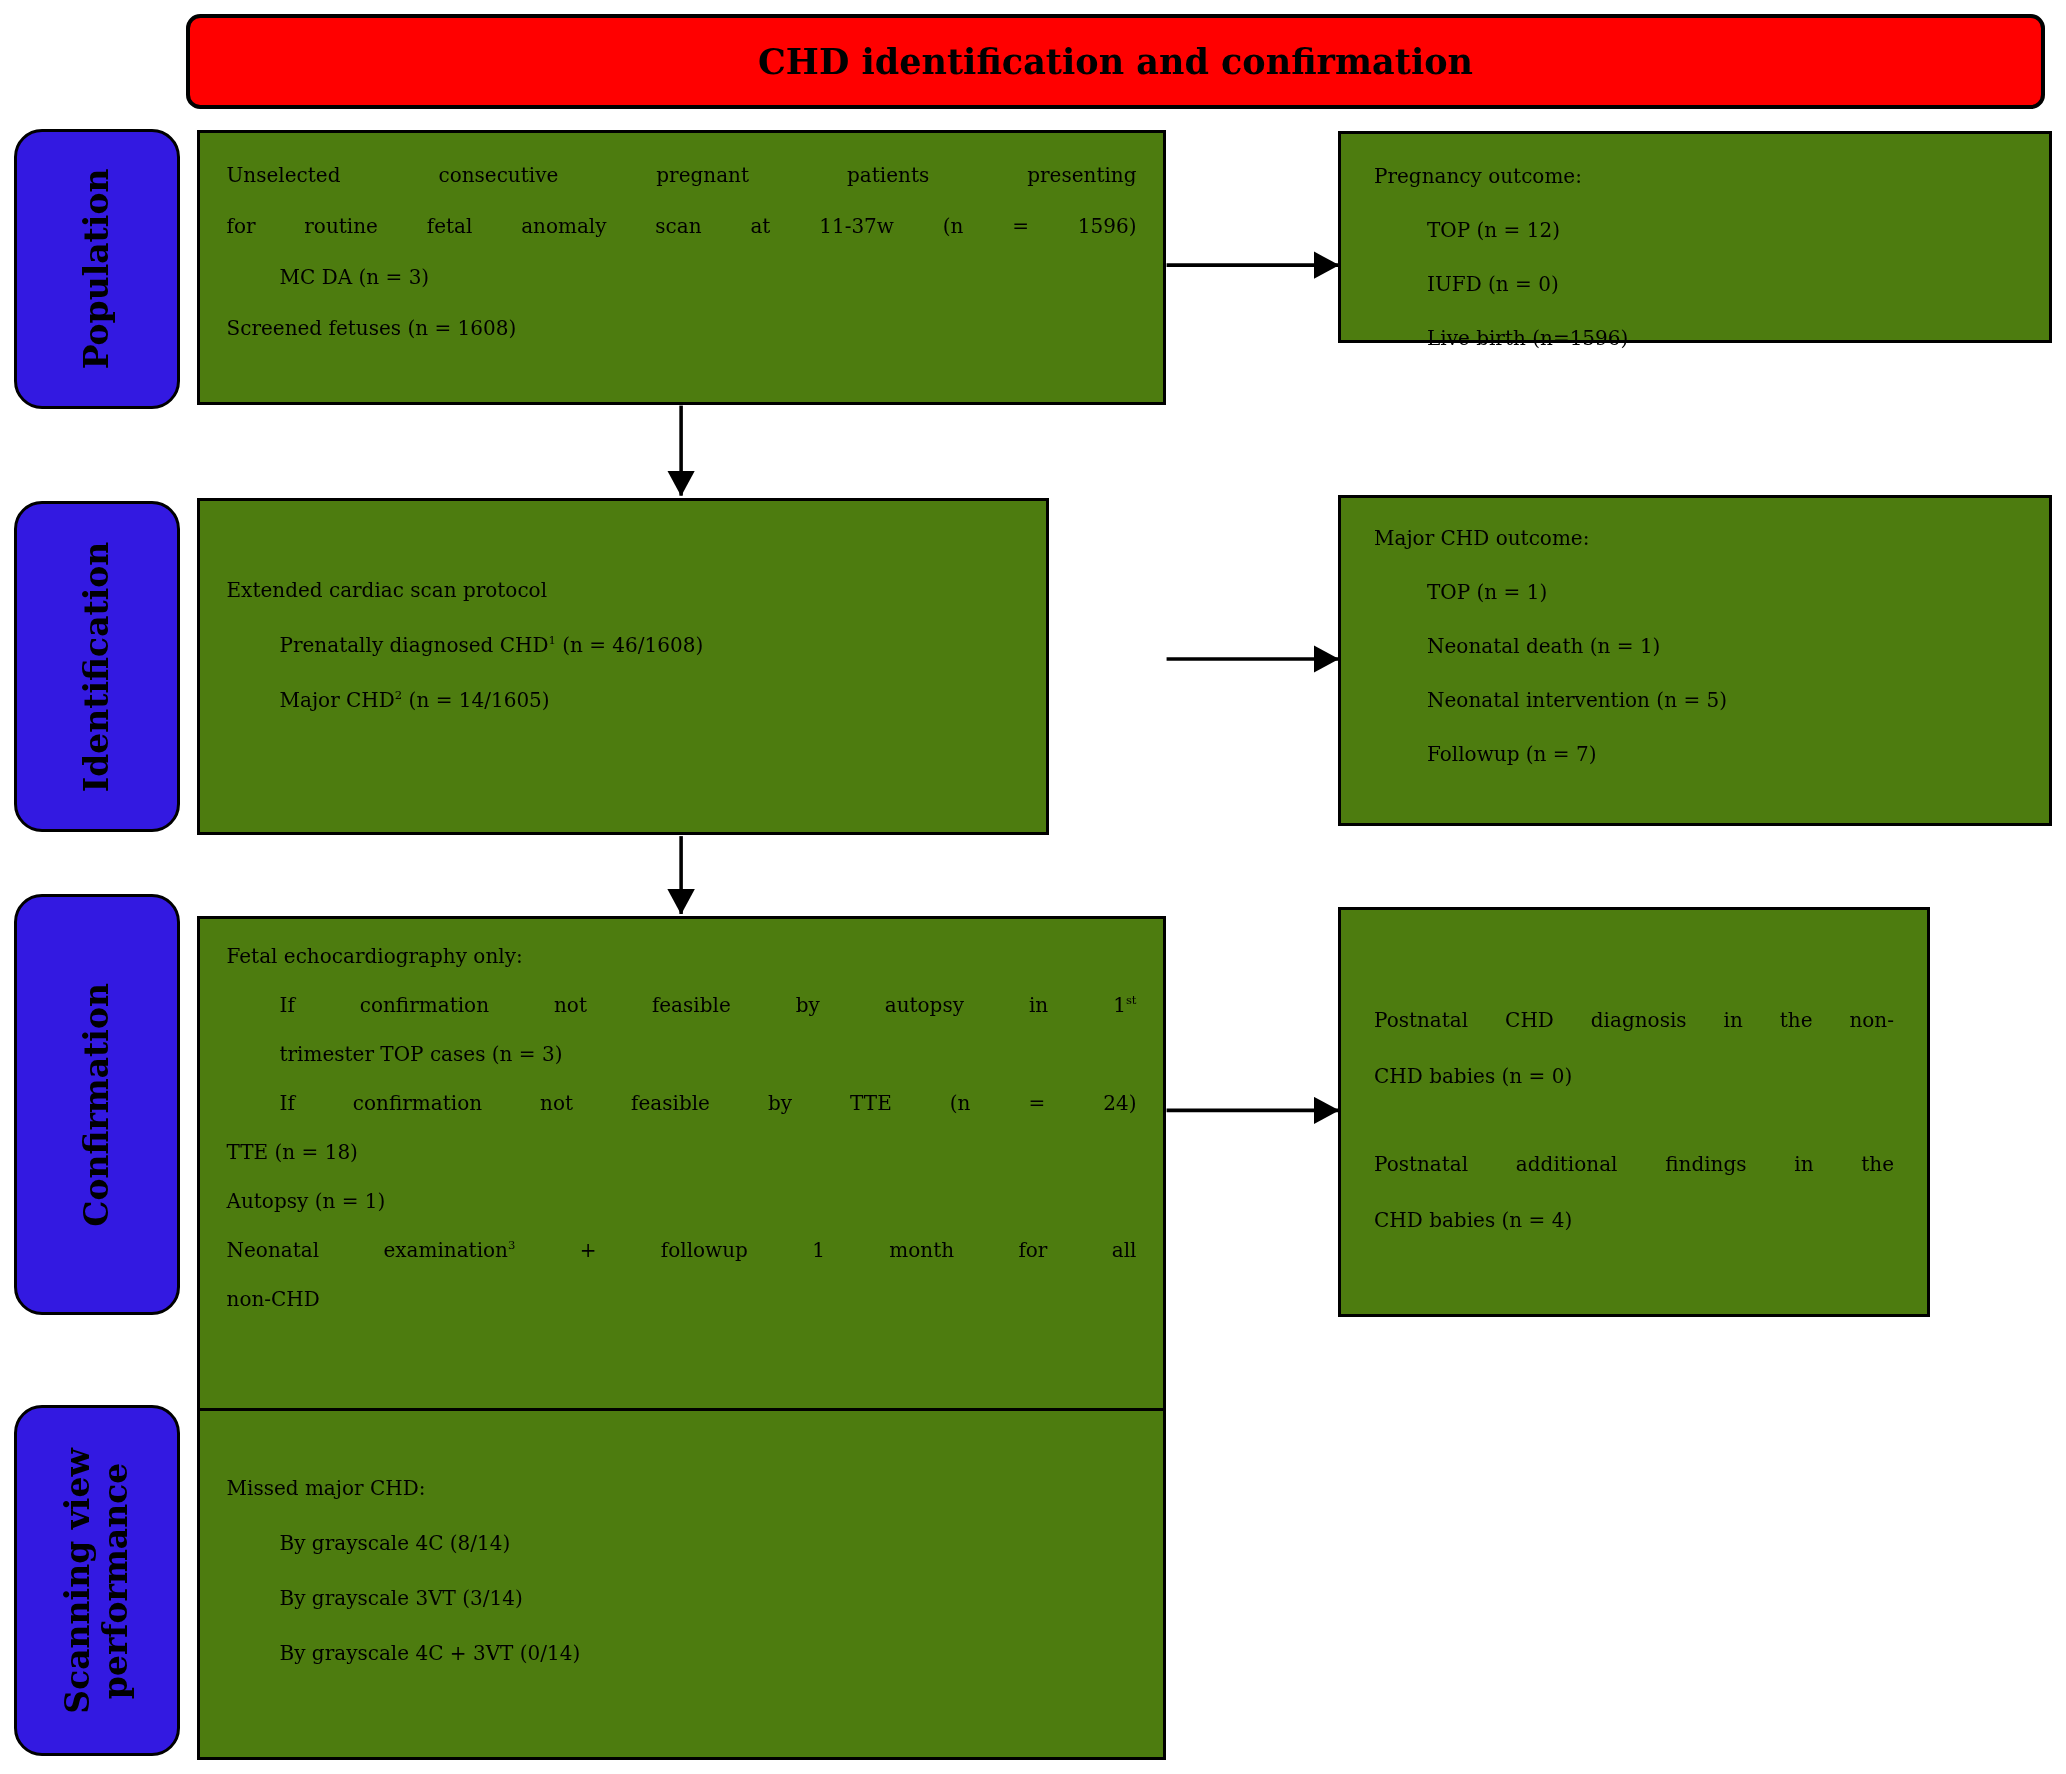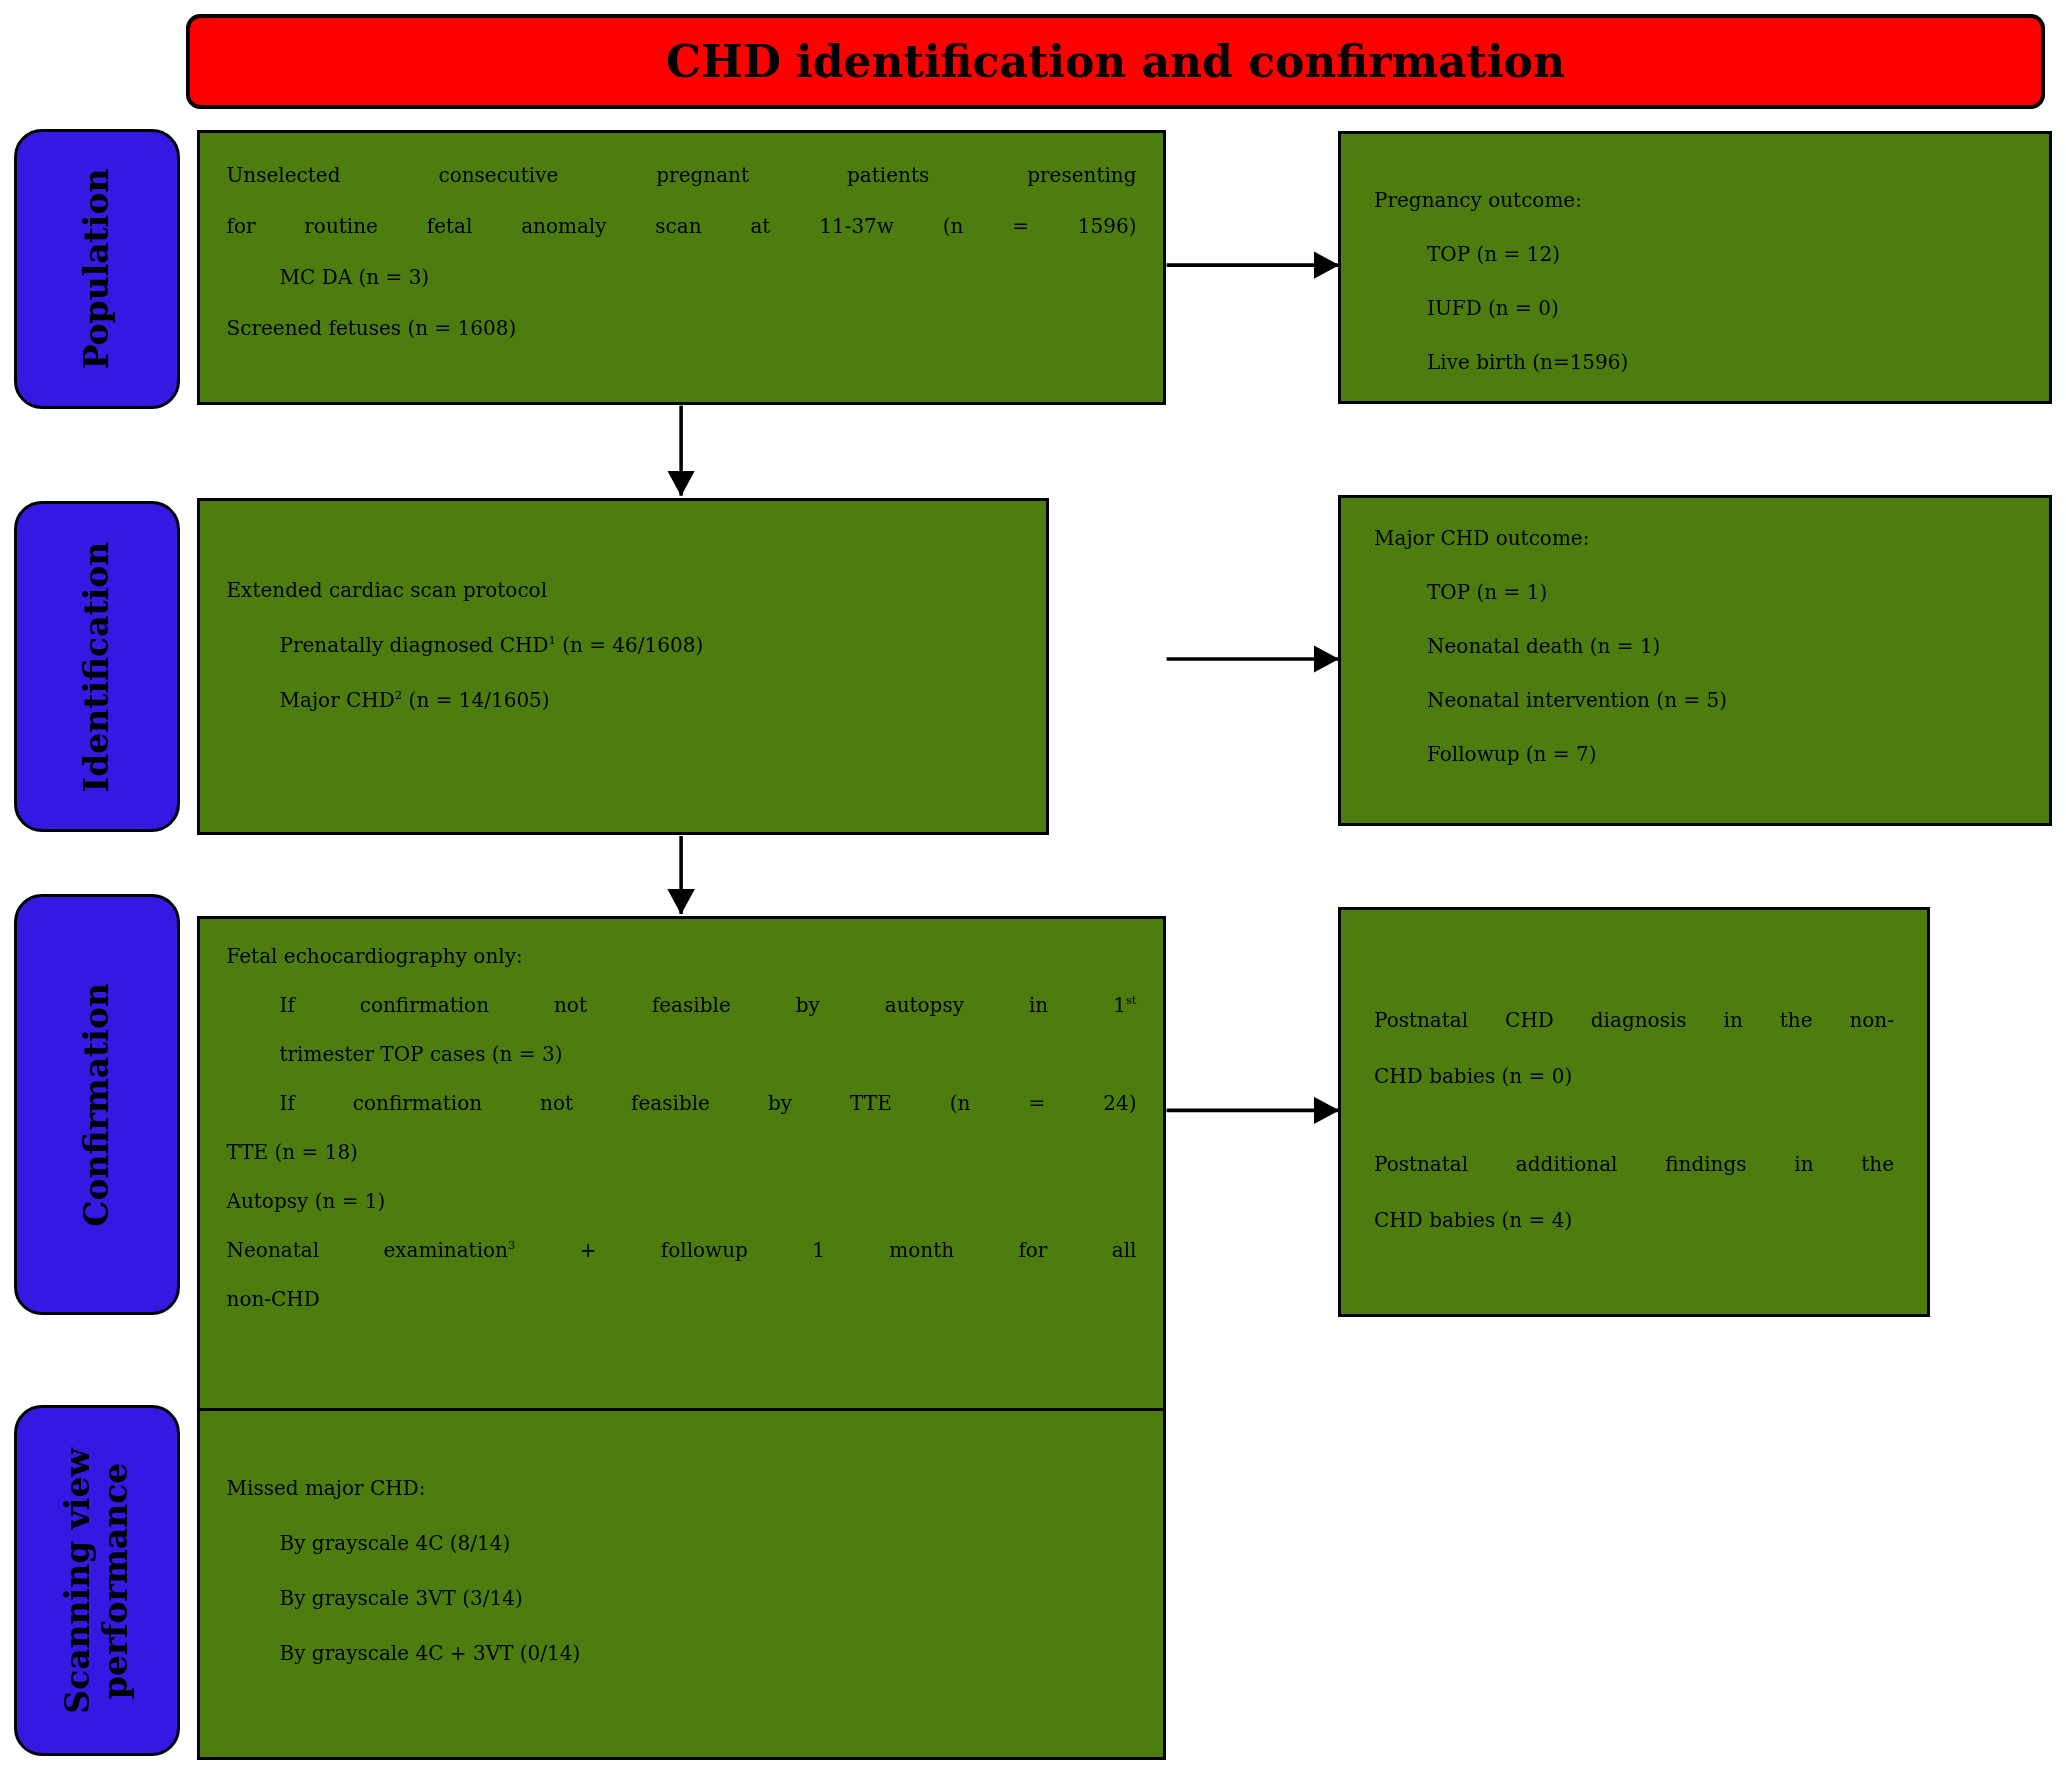--- a/index.html
+++ b/index.html
@@ -9,21 +9,21 @@
     font-family:"DejaVu Serif","Liberation Serif",serif;
     color:#000;
   }
   .abs{position:absolute;box-sizing:border-box;}
   
   .banner{
     left:186px;top:13.7px;width:1859px;height:95px;
     background:var(--c-banner,#FF0000);
     border:4.1px solid #000;border-radius:14.3px;
     display:flex;align-items:center;justify-content:center;
-    font-size:44px;font-weight:bold;
+    font-size:35px;font-weight:bold;
   }
   
   .stage{
     background:var(--c-stage,#3319E1);
     border:3.6px solid #000;border-radius:28px;
     display:flex;align-items:center;justify-content:center;
     overflow:visible;
   }
   .vlabel{
     transform:rotate(-90deg);
@@ -40,21 +40,21 @@
   .ln{display:block;}
   .ind{padding-left:53px;}
   .just{text-align:justify;text-align-last:justify;}
   sup{font-size:58%;line-height:0;}
   .spacer{display:block;}
   
   #main1{left:197px;top:130px;width:969px;height:275px;padding-top:17.3px;line-height:51px;}
   #main2{left:197px;top:498px;width:852px;height:337px;padding-top:62px;line-height:55px;}
   #main3{left:197px;top:916px;width:969px;height:532px;padding-top:13.2px;line-height:49px;}
   #main4{left:197px;top:1408px;width:969px;height:352px;padding-top:50px;line-height:55px;}
-  #rbox1{left:1338px;top:131px;width:714px;height:273px;padding-top:39px;line-height:54px;}
+  #rbox1{left:1338px;top:131px;width:714px;height:212px;padding-top:15px;line-height:54px;}
   #rbox2{left:1338px;top:495px;width:714px;height:331px;padding-top:13.2px;line-height:54px;}
   #rbox3{left:1338px;top:907px;width:592px;height:410px;padding-top:82px;line-height:56px;}
   #stage1{left:13.7px;top:129px;width:166px;height:280px;}
   #stage2{left:13.7px;top:501px;width:166px;height:331px;}
   #stage3{left:13.7px;top:894px;width:166px;height:421px;}
   #stage4{left:13.7px;top:1405px;width:166px;height:351px;}
   #stage1 .vlabel{width:255px;}
   #stage2 .vlabel{width:316px;}
   #stage3 .vlabel{width:402px;}
   #stage4 .vlabel{width:331px;}

